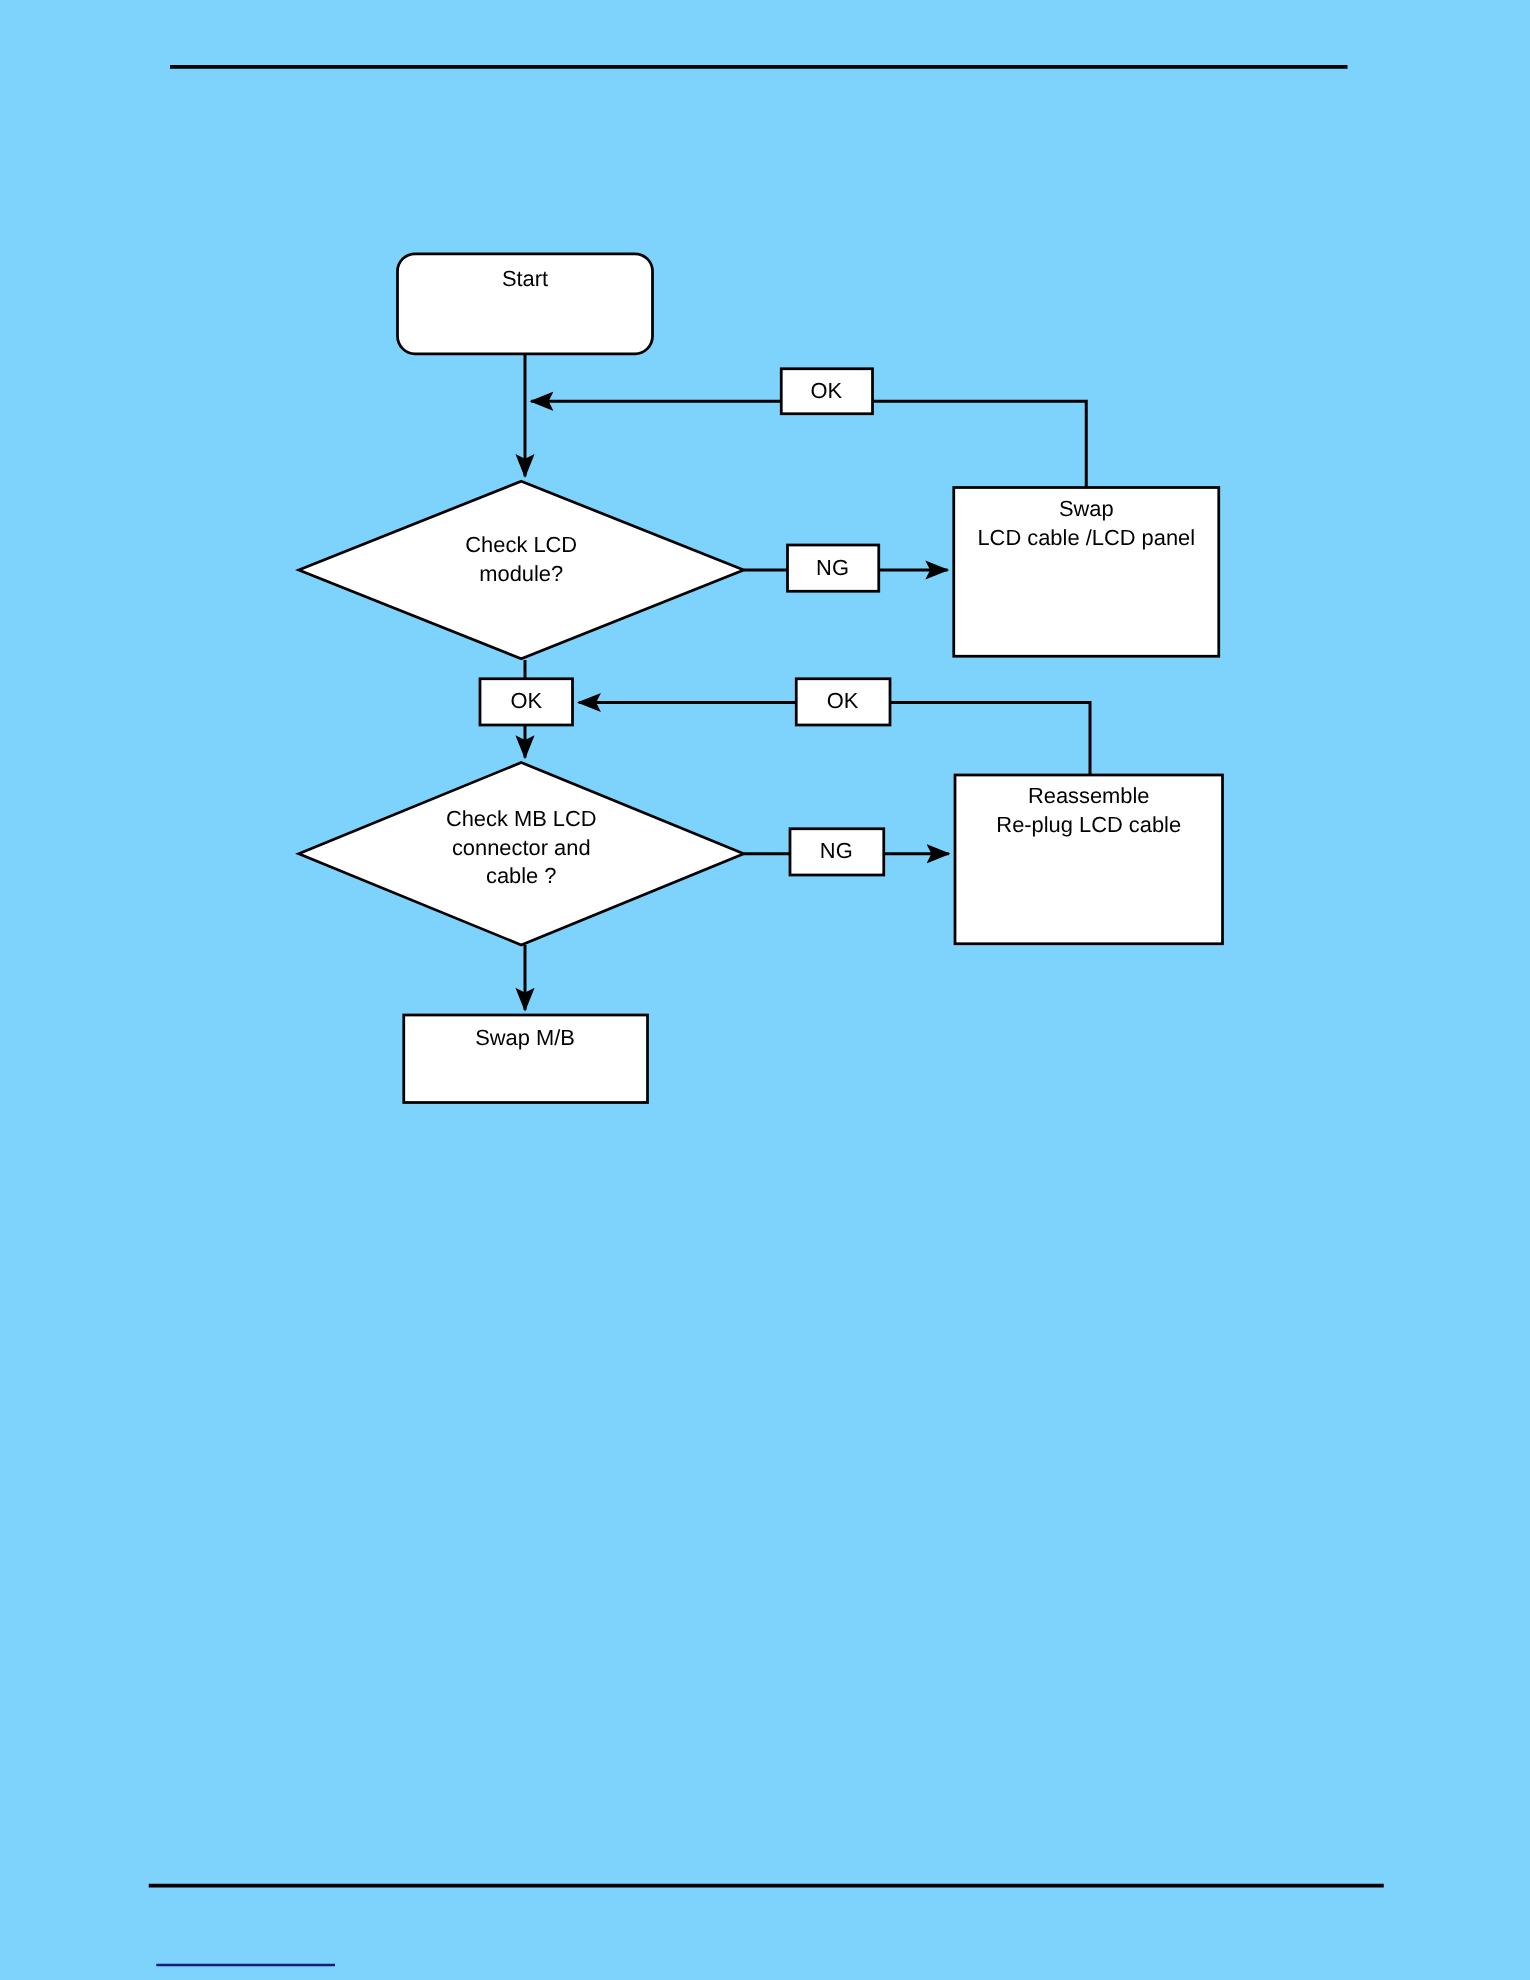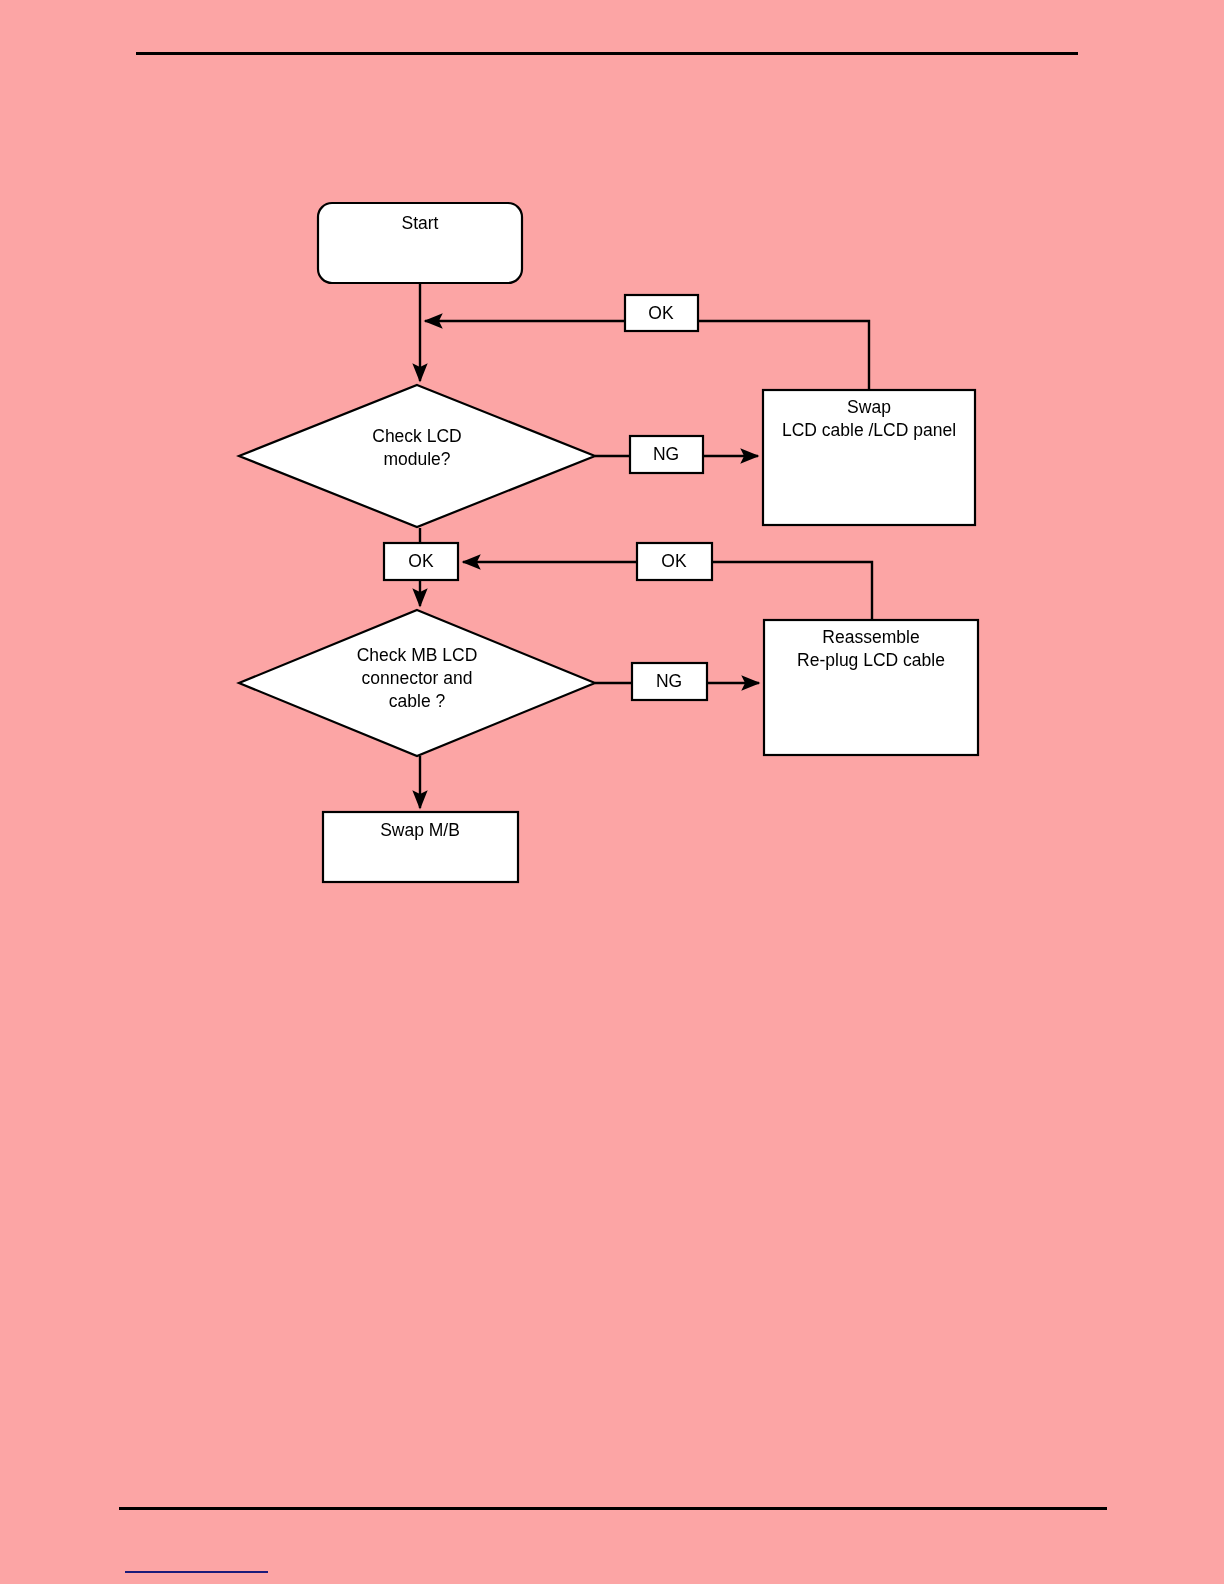--- a/index.html
+++ b/index.html
@@ -14,21 +14,21 @@
     position: relative;
     font-family: "Liberation Sans", sans-serif;
     color: #000000;
     overflow: hidden;
   }
   .page {
     position: absolute;
     top: 0; left: 0;
     width: 1224px;
     height: 1584px;
-    background: #fca5a5;
+    background: #7dd3fc;
   }
   .rule {
     position: absolute;
     background: #000000;
   }
   #header-rule {
     left: 136px;
     top: 52px;
     width: 942px;
     height: 3px;

